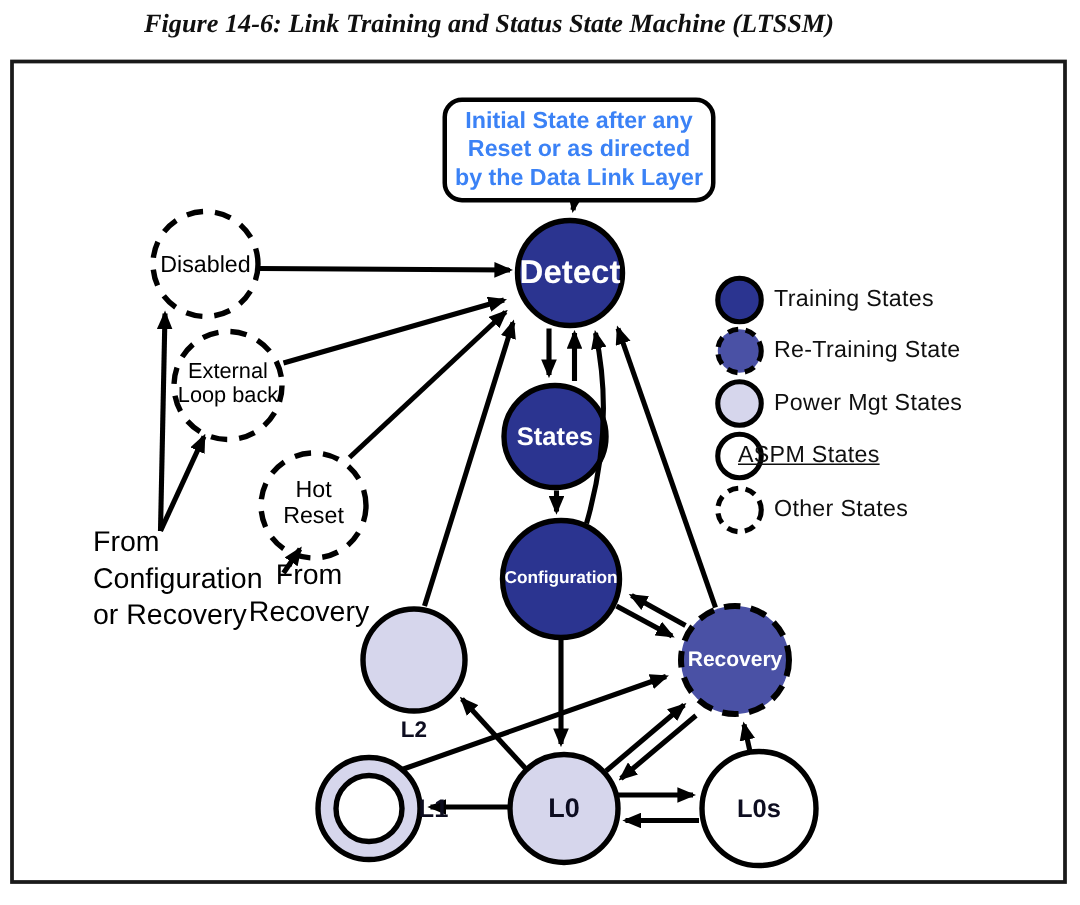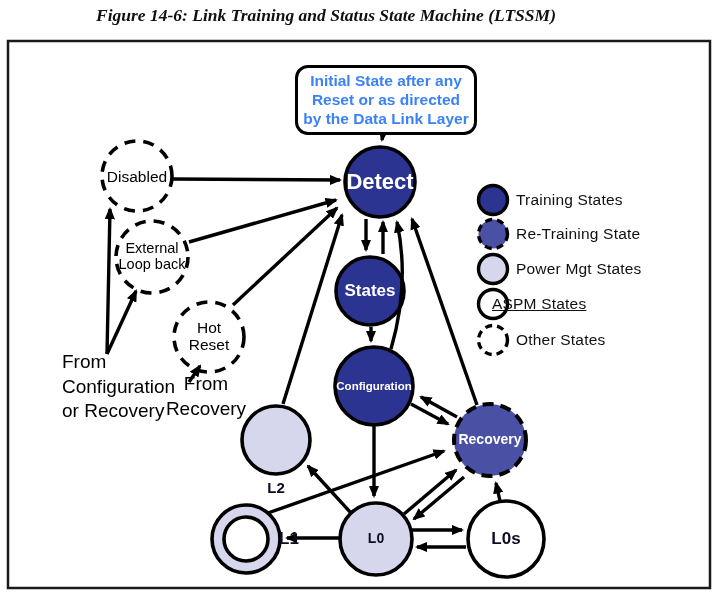--- a/index.html
+++ b/index.html
@@ -92,21 +92,21 @@
   <div class="note">Initial State after any
 Reset or as directed
 by the Data Link Layer</div>
 
   <div class="lbl white" style="left:380px; top:182px; font-size:22px;">Detect</div>
   <div class="lbl white" style="left:370px; top:291px; font-size:17px;">States</div>
   <div class="lbl white" style="left:374px; top:386px; font-size:11.5px;">Configuration</div>
   <div class="lbl white" style="left:490px; top:440px; font-size:14px;">Recovery</div>
   <div class="lbl dark" style="left:276px; top:440px; font-size:15px;margin-top:48px;">L2</div>
   <div class="lbl dark" style="left:246px; top:539px; font-size:17px;margin-left:43px;">L1</div>
-  <div class="lbl dark" style="left:376px; top:539px; font-size:14px;">L0</div>
+  <div class="lbl dark" style="left:376px; top:539px; font-size:18px;">L0</div>
   <div class="lbl dark" style="left:506px; top:539px; font-size:17px;">L0s</div>
   <div class="lbl" style="left:137px; top:177px; font-size:15.5px; color:#000;">Disabled</div>
   <div class="lbl" style="left:152px; top:256px; font-size:14.5px; color:#000;">External
 Loop back</div>
   <div class="lbl" style="left:209px; top:336px; font-size:15.5px; color:#000000;">Hot
 Reset</div>
 
   <div class="anno" style="left:62px; top:350px; text-align:left;">From
 Configuration
 or Recovery</div>

